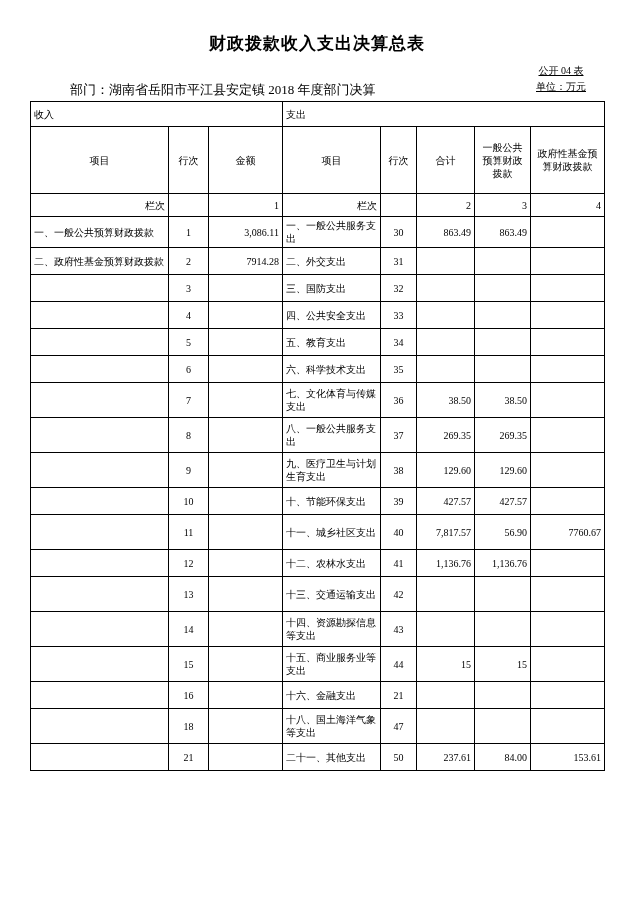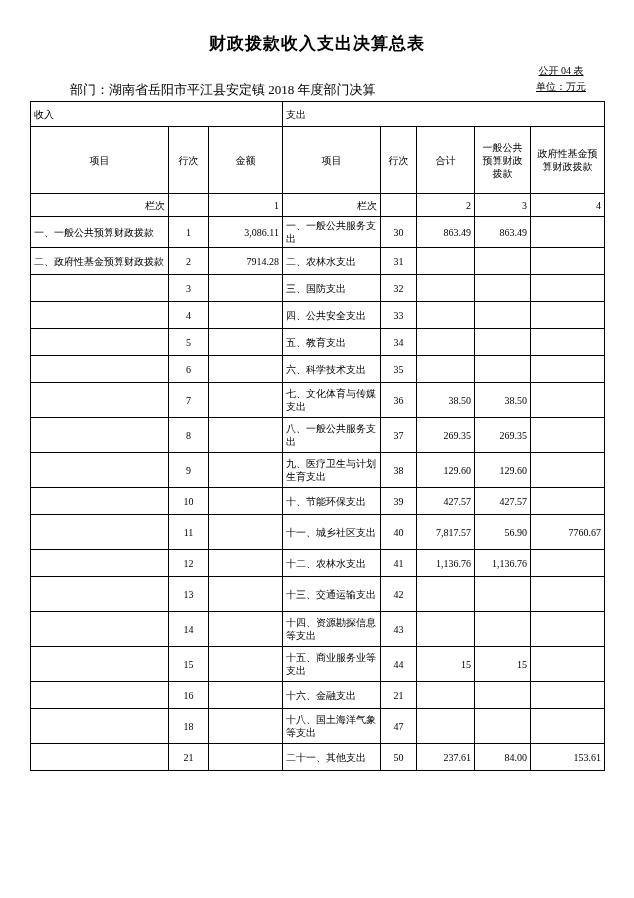--- a/index.html
+++ b/index.html
@@ -155,21 +155,21 @@
         <td class="l">一、一般公共服务支出</td>
         <td class="c">30</td>
         <td class="r num">863.49</td>
         <td class="r num">863.49</td>
         <td class="r num"></td>
       </tr>
       <tr class="body-row">
         <td class="l">二、政府性基金预算财政拨款</td>
         <td class="c">2</td>
         <td class="r num">7914.28</td>
-        <td class="l">二、农林水支出</td>
+        <td class="l">二、外交支出</td>
         <td class="c">31</td>
         <td class="r num"></td>
         <td class="r num"></td>
         <td class="r num"></td>
       </tr>
       <tr class="body-row">
         <td class="l"></td>
         <td class="c">3</td>
         <td class="r num"></td>
         <td class="l">三、国防支出</td>

